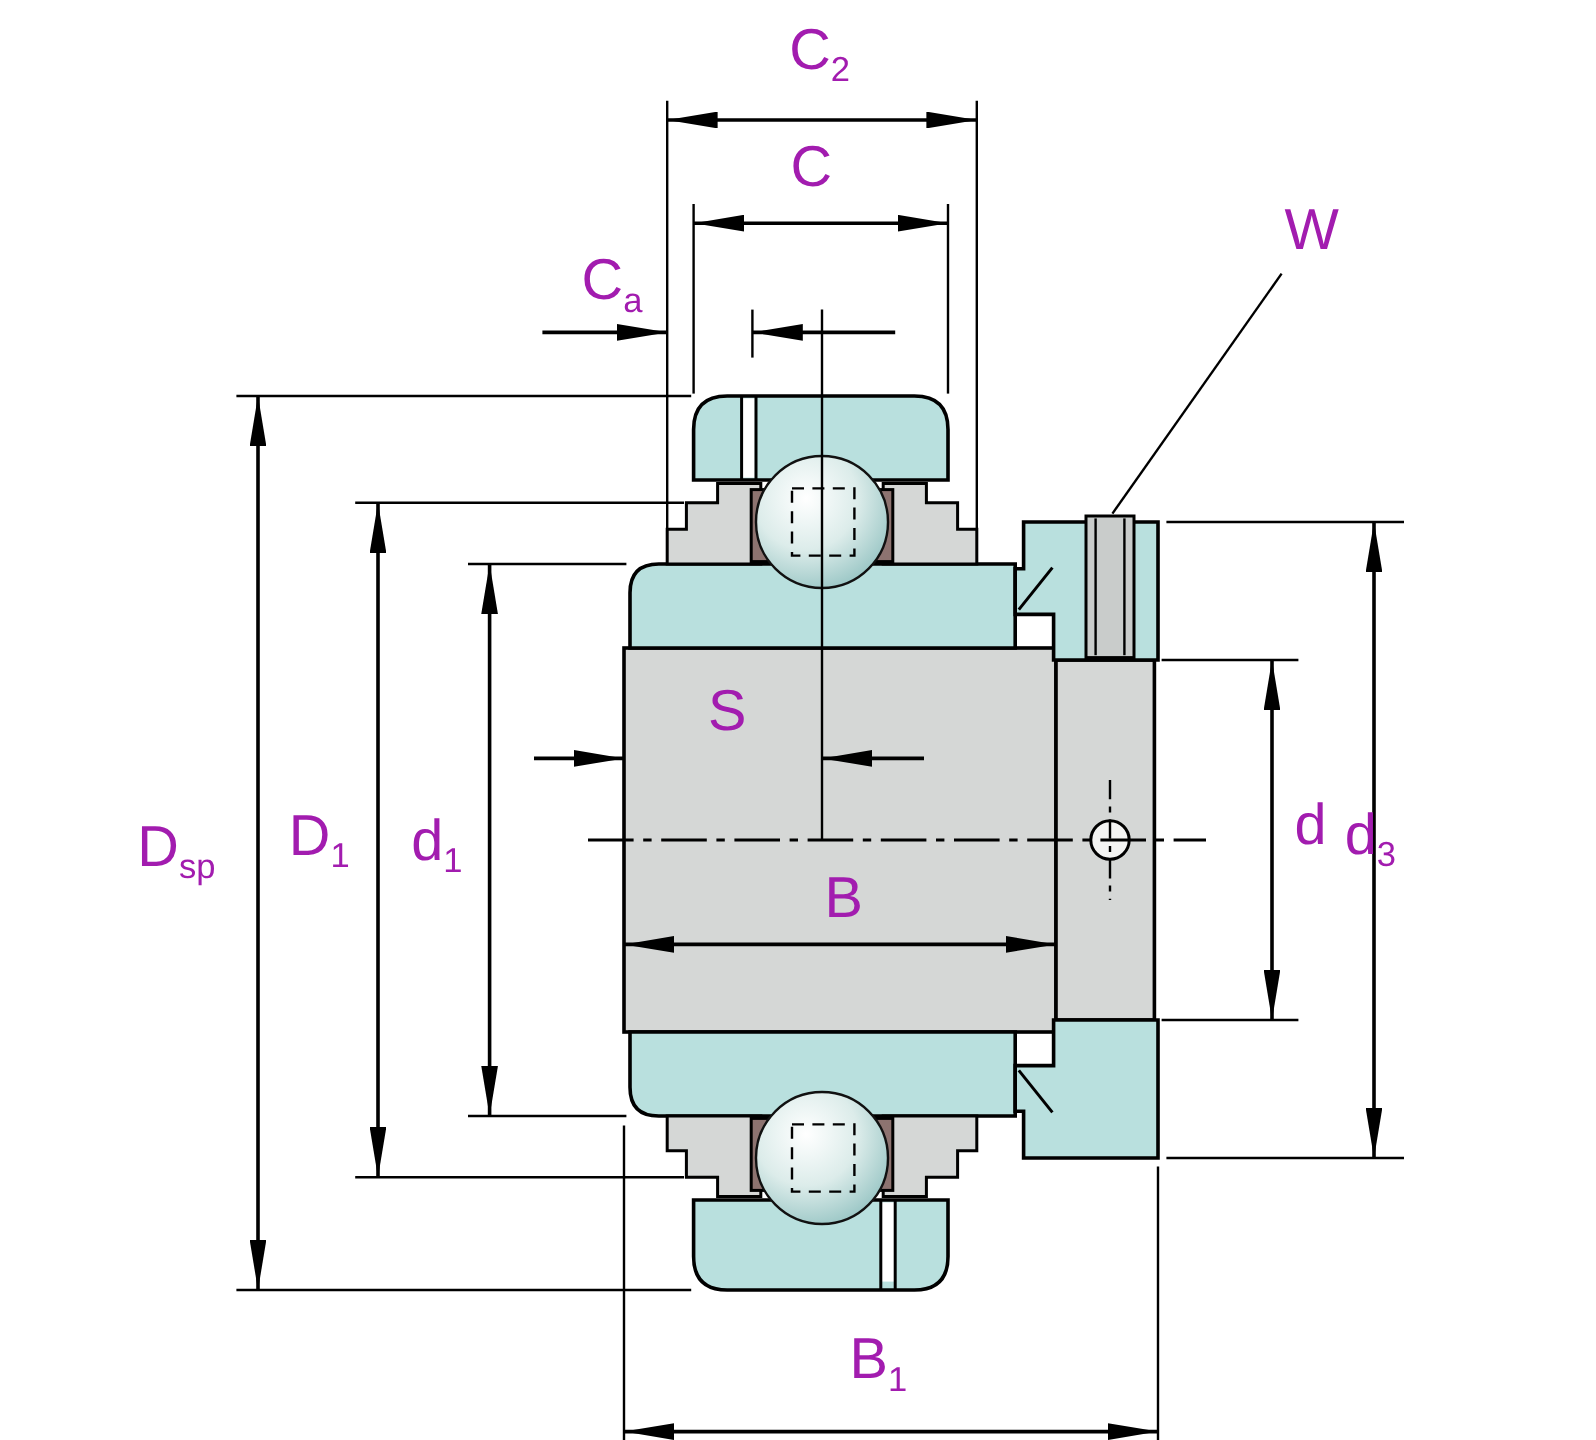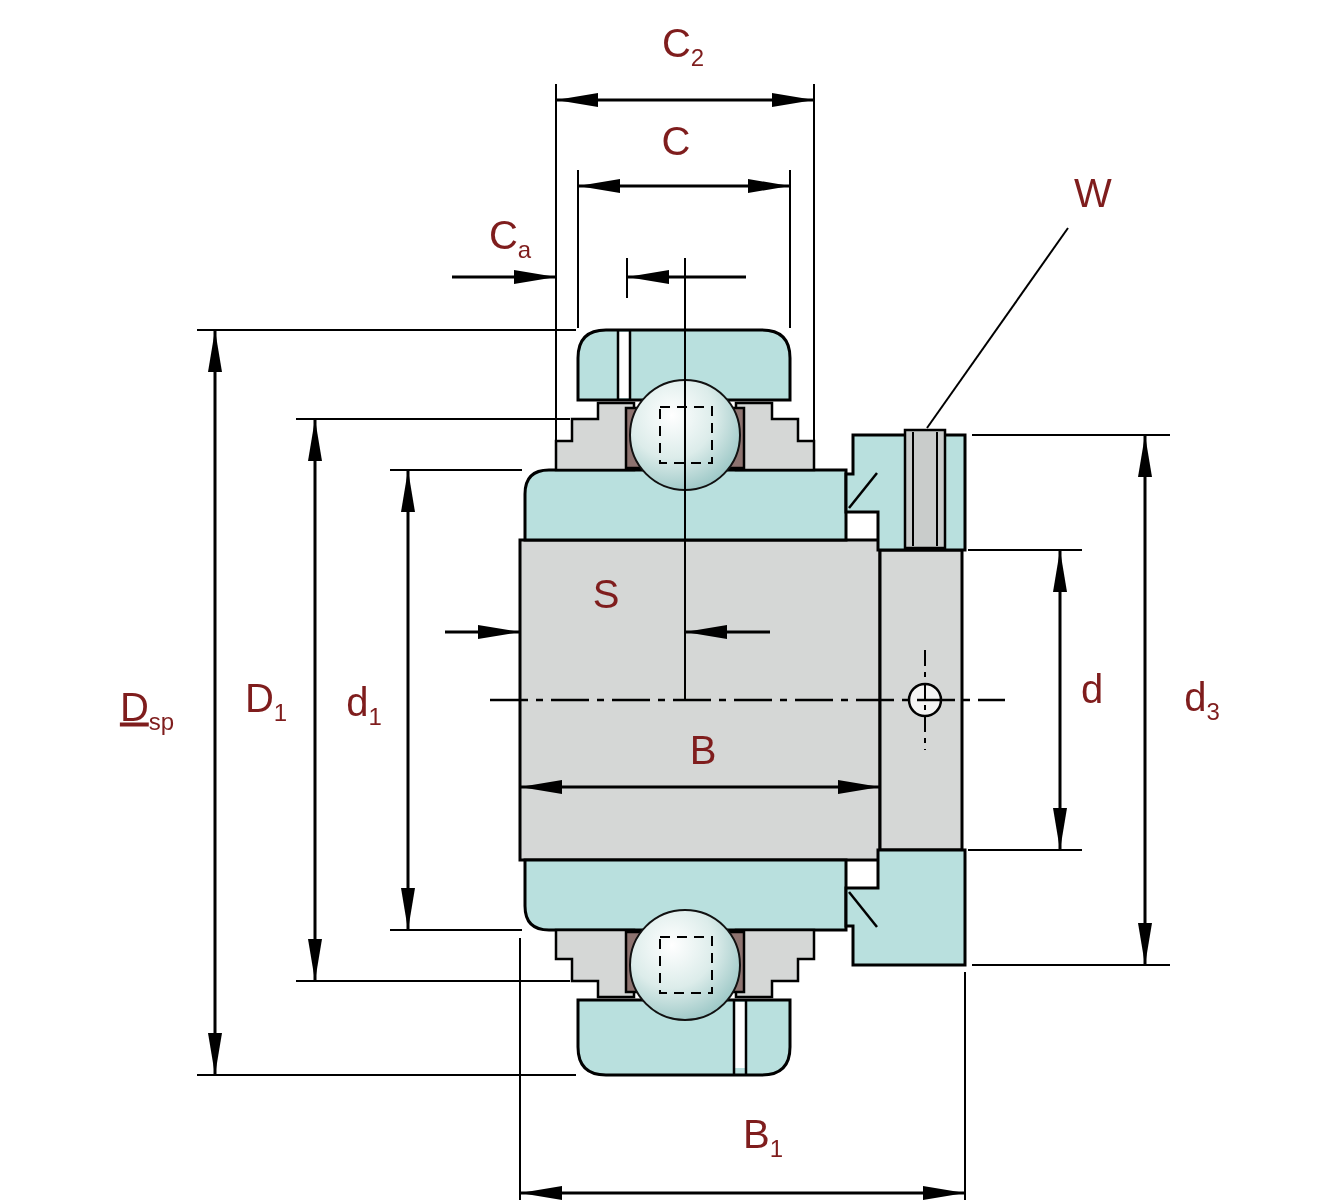--- a/index.html
+++ b/index.html
@@ -1,19 +1,19 @@
 <!DOCTYPE html>
 <html><head>
 <meta charset="utf-8">
 <style>
   html,body{margin:0;padding:0;background:#ffffff;}
   .stage{position:relative;width:1330px;height:1200px;background:#ffffff;overflow:hidden;
          font-family:"Liberation Sans",sans-serif;}
   .stage svg{position:absolute;left:0;top:0;}
-  .dim-label{position:absolute;transform:translate(-50%,-50%);font-size:40px;color:#7f1d1d;
+  .dim-label{position:absolute;transform:translate(-50%,-50%);font-size:48px;color:#a21caf;
              white-space:nowrap;line-height:1;}
   .dim-label sub{font-size:0.6em;}
   
   .o3{stroke:#000;stroke-width:3;}
   .o2{stroke:#000;stroke-width:2.5;}
   .thin{stroke:#000;stroke-width:2;}
   .dimline{stroke:#000;stroke-width:3;fill:none;}
   .extline{stroke:#000;stroke-width:2;fill:none;}
   .cl{stroke:#000;stroke-width:2.5;fill:none;stroke-dasharray:38 8 7 8;}
   .cls{stroke:#000;stroke-width:2;fill:none;stroke-dasharray:16 6 5 6;}
@@ -170,20 +170,20 @@
     <line class="dimline" x1="1145" y1="435" x2="1145" y2="965" marker-start="url(#arr)" marker-end="url(#arr)"></line>
   </g>
 </svg>
 
 <div class="dim-label" style="left:683px;top:46px;"><span>C</span><sub>2</sub></div>
 <div class="dim-label" style="left:676px;top:144px;"><span>C</span><sub></sub></div>
 <div class="dim-label" style="left:510px;top:238px;"><span>C</span><sub>a</sub></div>
 <div class="dim-label" style="left:1093px;top:196px;"><span>W</span><sub></sub></div>
 <div class="dim-label" style="left:606px;top:597px;"><span>S</span><sub></sub></div>
 <div class="dim-label" style="left:703px;top:753px;"><span>B</span><sub></sub></div>
-<div class="dim-label" style="left:763px;top:1137px;"><span>B</span><sub>1</sub></div>
-<div class="dim-label" style="left:147px;top:710px;text-decoration:underline;"><span>D</span><sub>sp</sub></div>
+<div class="dim-label" style="left:732px;top:1137px;"><span>B</span><sub>1</sub></div>
+<div class="dim-label" style="left:147px;top:710px;"><span>D</span><sub>sp</sub></div>
 <div class="dim-label" style="left:266px;top:701px;"><span>D</span><sub>1</sub></div>
 <div class="dim-label" style="left:364px;top:705px;"><span>d</span><sub>1</sub></div>
 <div class="dim-label" style="left:1092px;top:692px;"><span>d</span><sub></sub></div>
-<div class="dim-label" style="left:1202px;top:700px;"><span>d</span><sub>3</sub></div>
+<div class="dim-label" style="left:1142px;top:700px;"><span>d</span><sub>3</sub></div>
 
 </div>
 
 </body></html>

